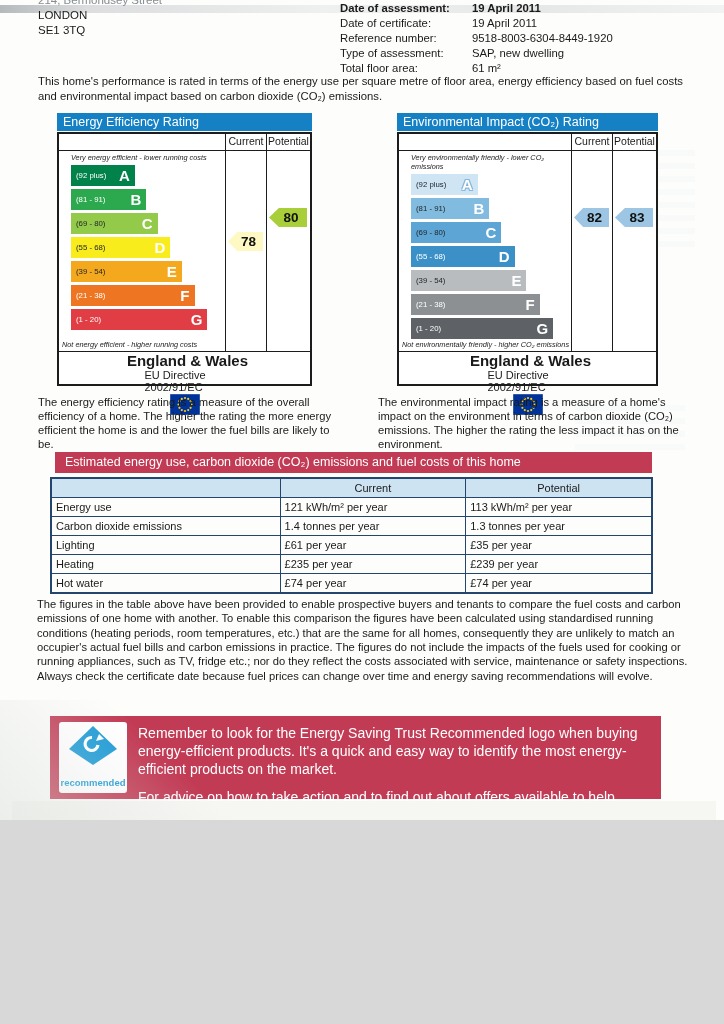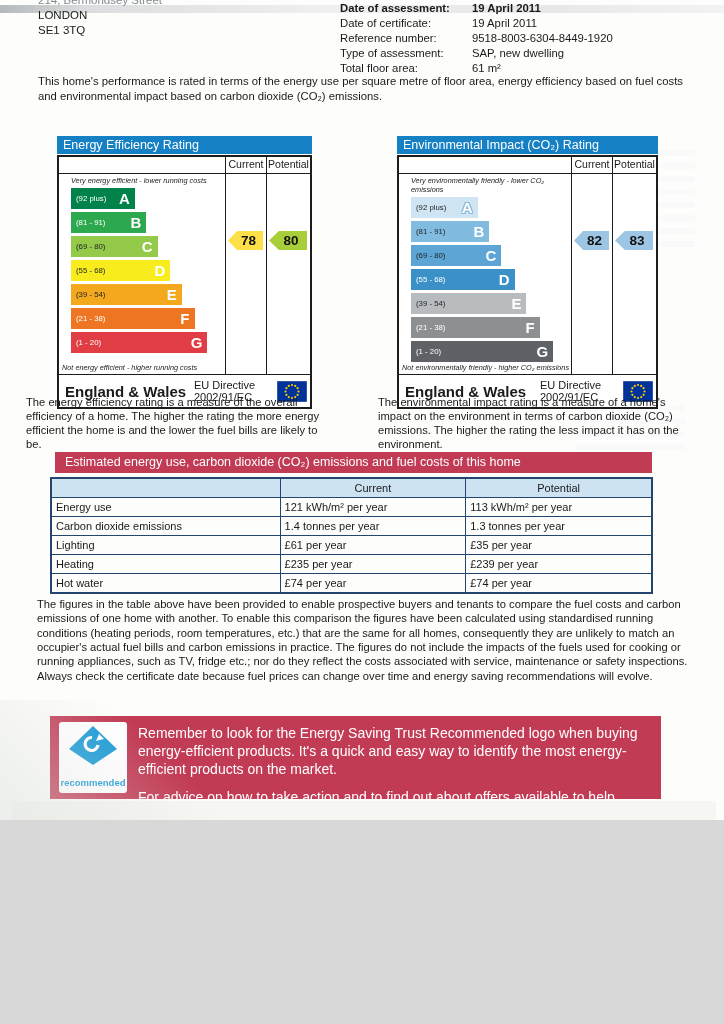--- a/index.html
+++ b/index.html
@@ -22,21 +22,21 @@
   .drow{display:flex;}
   .drow .dl{width:132px;}
   .drow.bold{font-weight:bold;}
 
   .intro{position:absolute;top:74px;left:38px;width:656px;font-size:11.3px;line-height:1.32;}
 
   
   .panel{position:absolute;top:113px;}
   .panel.energy{left:57px;width:255px;}
   .panel.env{left:397px;width:261px;}
-  .chart-title{height:18px;color:#fff;font-size:12.5px;padding:2px 8px 0 6px;box-sizing:border-box;margin-top:23px;}
+  .chart-title{height:18px;color:#fff;font-size:12.5px;padding:2px 8px 0 6px;box-sizing:border-box;}
   .chart-box{border:2px solid #1c1c1c;margin-top:1px;background:#fff;}
   .cols-head{display:flex;border-bottom:1.5px solid #1c1c1c;height:16px;font-size:10.5px;align-items:center;}
   .ch-spacer{flex:1;}
   .ch-col{width:40px;border-left:1.5px solid #1c1c1c;text-align:center;align-self:stretch;padding-top:1px;}
   .ch-col.pot{width:43px;}
   .chart-mid{display:flex;height:200px;}
   .ladder{flex:1;position:relative;padding:2px 12px;}
   .mid-col{width:40px;border-left:1.5px solid #1c1c1c;position:relative;}
   .mid-col.pot{width:43px;}
   .cap{font-size:7.3px;font-style:italic;color:#222;}
@@ -46,27 +46,27 @@
         padding:0 5px 0 5px;box-sizing:border-box;}
   .bw0{width:45%}.bw1{width:53%}.bw2{width:61%}.bw3{width:70%}.bw4{width:78%}.bw5{width:87%}.bw6{width:96%}
   .band-range{font-size:7.8px;text-align:right;}
   .band-letter{font-size:15px;font-weight:bold;}
   .txt-light{color:#fff;} .txt-dark{color:#22272b;}
   .lt-outline{color:#fff;text-shadow:1px 1px 0 #86b7da,-1px -1px 0 #86b7da,1px -1px 0 #86b7da,-1px 1px 0 #86b7da;}
   .arrow{position:absolute;left:2px;top:57px;width:35px;height:19px;line-height:19px;font-weight:bold;
          font-size:13.5px;text-align:center;padding-left:6px;box-sizing:border-box;color:#111;
          clip-path:polygon(0 50%,26% 0,100% 0,100% 100%,26% 100%);}
   .mid-col.pot .arrow{width:38px;}
-  .chart-foot{border-top:1.5px solid #1c1c1c;height:32px;display:flex;align-items:center;}
+  .chart-foot{border-top:1.5px solid #1c1c1c;height:32px;display:flex;align-items:center;flex-direction:column;}
   .foot-region{flex:1;font-size:15px;font-weight:bold;padding-left:6px;}
   .foot-directive{width:80px;font-size:11px;line-height:1.12;}
   .foot-flag{width:36px;display:flex;justify-content:center;}
 
   .desc{position:absolute;top:395px;font-size:11.2px;line-height:1.26;}
-  .desc.left{left:26px;width:303px;}
+  .desc.left{left:38px;width:303px;}
   .desc.right{left:378px;width:314px;}
 
   .banner{position:absolute;top:452px;left:55px;width:597px;height:21px;color:#fff;
           font-size:12.5px;padding:3px 0 0 10px;box-sizing:border-box;}
 
   table.est{position:absolute;top:477px;left:50px;width:603px;border-collapse:collapse;font-size:11px;}
   table.est td,table.est th{border:1px solid #24456e;height:18px;padding:0 4px;font-weight:normal;}
   table.est{border:2px solid #24456e;}
   td.lbl{width:225px;text-align:left;}
   td.val{width:181px;}
@@ -160,21 +160,21 @@
               <span class="band-letter txt-light">F</span>
             </div>
             <div class="band bw6" style="background: rgb(224, 62, 68);">
               <span class="band-range txt-light">(1 - 20)</span>
               <span class="band-letter txt-light">G</span>
             </div>
           </div>
           <div class="cap bottom">Not energy efficient - higher running costs</div>
         </div>
         <div class="mid-col">
-          <div class="arrow" style="background: #fde047;">78</div>
+          <div class="arrow" style="background: #fef9c3; margin-top: 24px;">78</div>
         </div>
         <div class="mid-col pot">
           <div class="arrow" style="background: rgb(168, 207, 58);">80</div>
         </div>
       </div>
       <div class="chart-foot">
         <span class="foot-region">England &amp; Wales</span>
         <span class="foot-directive">
           <span>EU Directive</span><br>
           <span>2002/91/EC</span>

